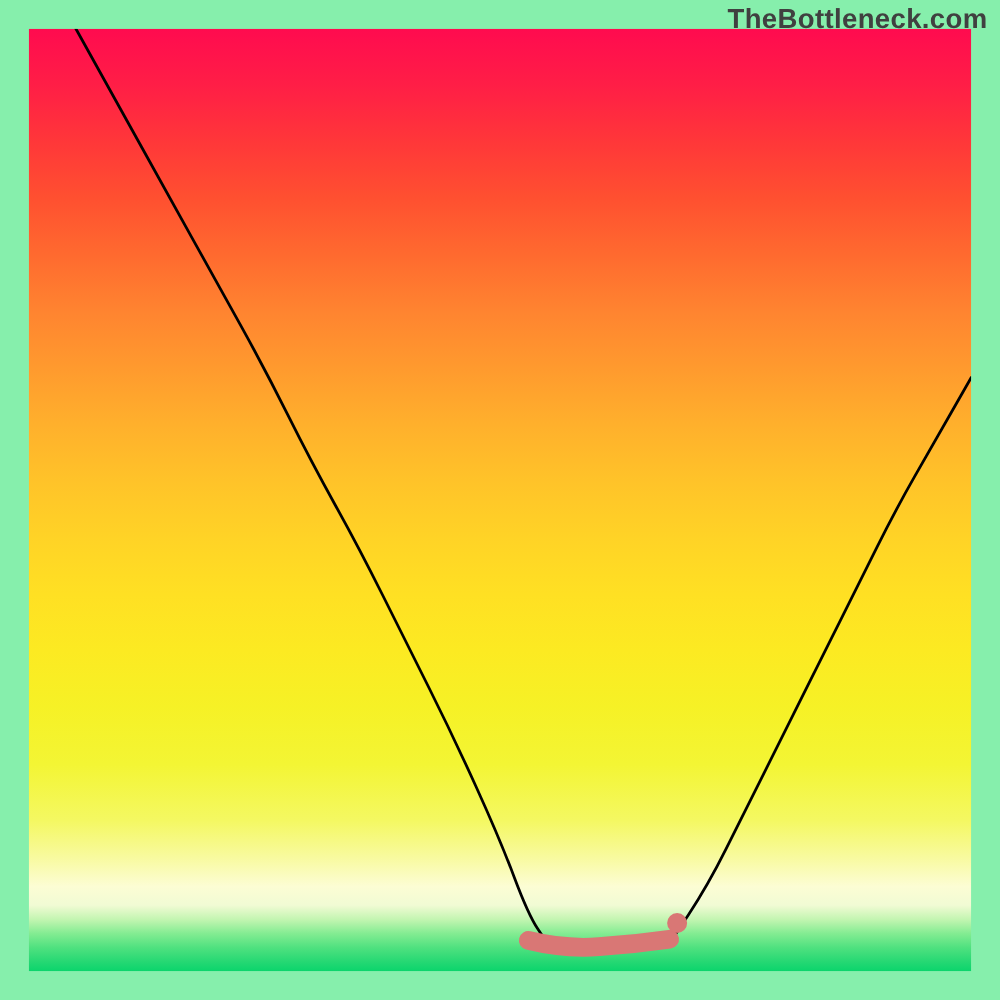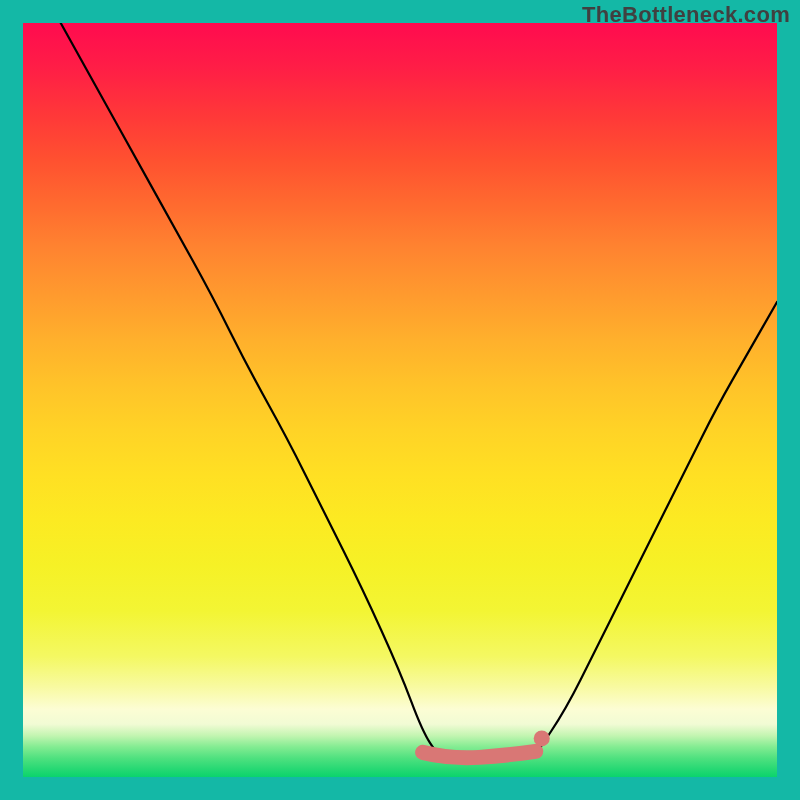--- a/index.html
+++ b/index.html
@@ -10,21 +10,21 @@
     background: #000000;
     overflow: hidden;
     font-family: Arial, Helvetica, sans-serif;
   }
   .frame {
     position: absolute;
     left: 0;
     top: 0;
     width: 800px;
     height: 800px;
-    background: #14b8a6;
+    background: #86efac;
   }
   .plot-area {
     position: absolute;
     left: 23px;
     top: 23px;
     width: 754px;
     height: 754px;
     overflow: hidden;
   }
   .gradient-bg {

